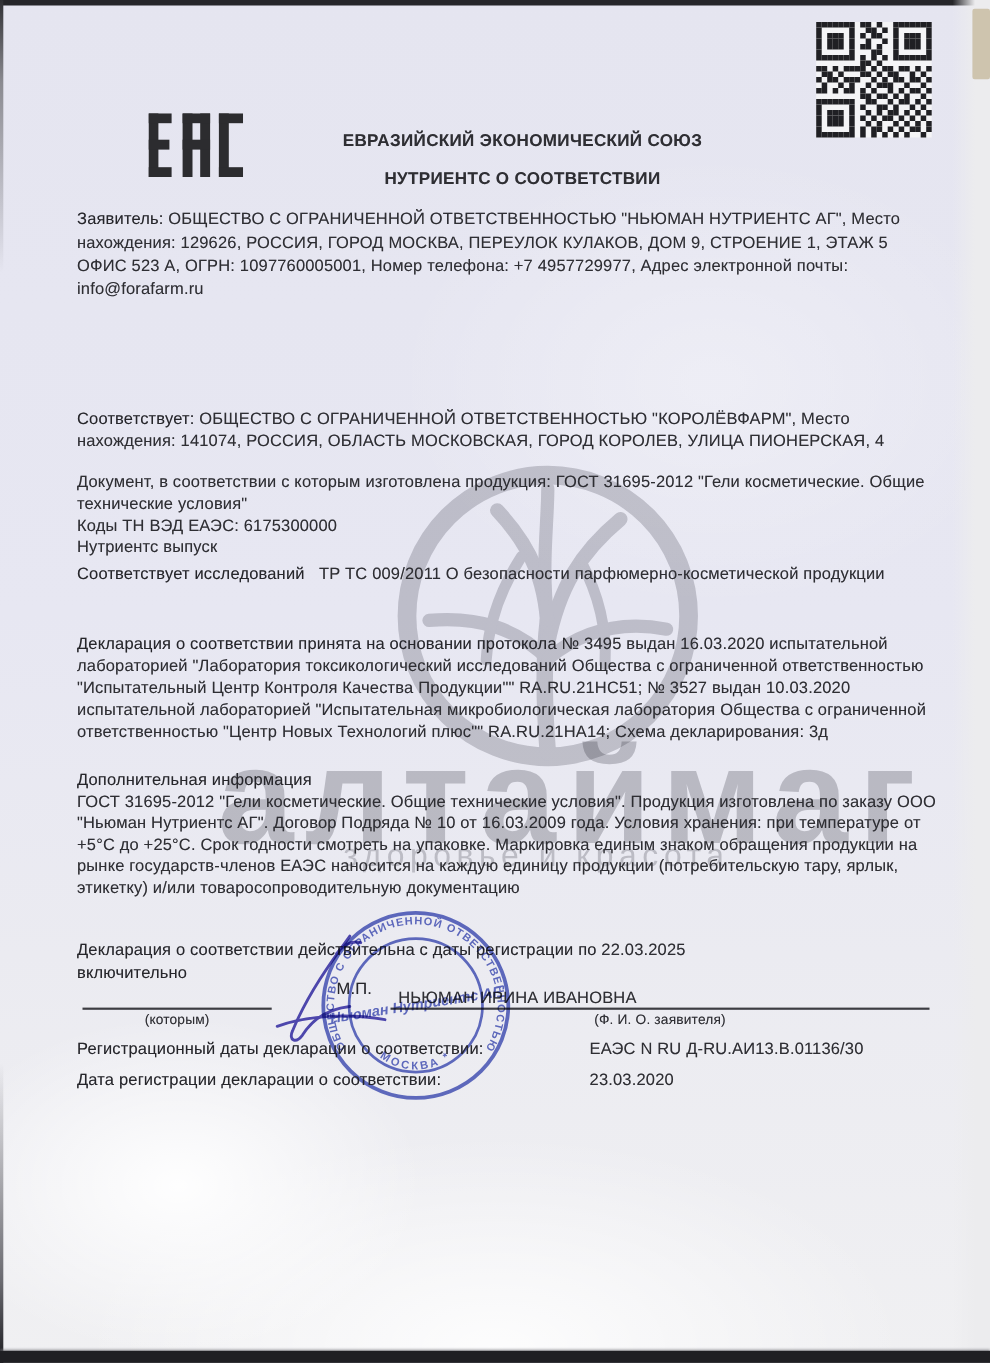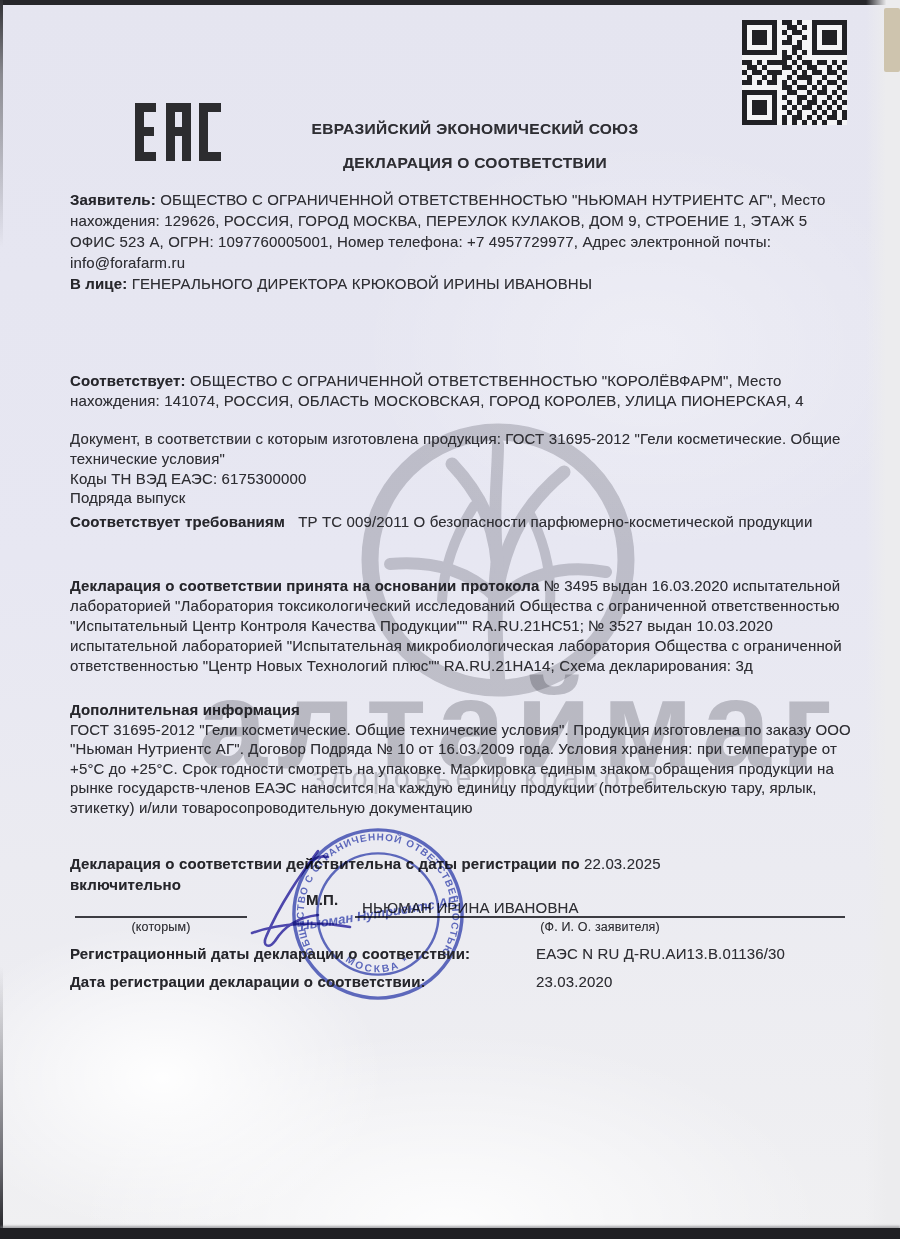--- a/index.html
+++ b/index.html
@@ -17,21 +17,21 @@
   .edge-left{position:absolute;left:0;top:0;width:3px;height:100%;
     background:linear-gradient(180deg,#303034 0%,#8a8a90 6%,rgba(160,160,168,0) 20%,rgba(160,160,168,0) 78%,#6a6a70 94%,#1c1c20 100%);}
   .edge-right{position:absolute;right:0;top:0;width:34px;height:100%;background:linear-gradient(90deg,rgba(236,236,238,0),#ececee 60%);}
   .tan-strip{position:absolute;left:884px;top:8px;width:16px;height:64px;background:#c9bda2;opacity:.85;border-radius:2px;
     box-shadow:0 40px 30px -10px rgba(201,189,162,.45);}
 
   .txt{position:absolute;letter-spacing:.15px;text-shadow:0 0 .5px rgba(46,46,51,.35);}
   .para{left:70px;width:786px;font-size:15px;line-height:20px;margin:0;}
   .lh21{line-height:21px;}
   .lh195{line-height:19.5px;}
-  b,.b{font-weight:bold;color:#26262b;}
+  b,.b{font-weight:normal;color:#26262b;}
   .gap8{margin-right:9px;}
   .gap12{margin-right:13px;}
   .block{display:block;}
 
   .titles{left:95px;top:120px;width:760px;text-align:center;font-weight:bold;font-size:15.5px;letter-spacing:.3px;}
   .titles .t2{margin-top:16px;}
 
   .caption{font-size:12.5px;text-align:center;}
   .sigline{position:absolute;height:2px;background:#3c3c42;top:916px;}
   .value-col{left:536px;font-size:15px;}
@@ -301,52 +301,51 @@
       <i style="left: 40px; top: 100px;"></i>
       <i style="left: 50px; top: 100px;"></i>
       <i style="left: 60px; top: 100px;"></i>
       <i style="left: 70px; top: 100px;"></i>
       <i style="left: 80px; top: 100px;"></i>
       <i style="left: 95px; top: 100px;"></i>
     </div>
 
   <div class="txt titles" data-name="document-header">
     <div class="t1" data-name="union-title">ЕВРАЗИЙСКИЙ ЭКОНОМИЧЕСКИЙ СОЮЗ</div>
-    <div class="t2" data-name="document-title">ДЕКЛАРАЦИЯ О СООТВЕТСТВИИ</div>
+    <div class="t2" data-name="document-title">НУТРИЕНТС О СООТВЕТСТВИИ</div>
   </div>
 
   <svg class="wm" data-name="tree-logo-watermark" style="left:352px;top:414px;opacity:.42;" width="292" height="292" viewBox="0 0 292 292">
     <g fill="none" stroke="#909098" stroke-linecap="round">
       <circle cx="146" cy="146" r="128" stroke-width="17"></circle>
       <path d="M146 270 C142 220 142 185 146 150" stroke-width="15"></path>
       <path d="M146 168 C146 118 132 84 100 50" stroke-width="13"></path>
       <path d="M146 172 C156 120 176 88 212 58" stroke-width="13"></path>
       <path d="M146 185 C118 158 84 146 38 150" stroke-width="12"></path>
       <path d="M146 185 C176 160 212 150 254 158" stroke-width="12"></path>
       <path d="M146 150 C140 100 146 62 146 30" stroke-width="12"></path>
       <path d="M122 92 C104 120 92 150 90 186" stroke-width="10"></path>
       <path d="M176 96 C192 126 200 156 198 190" stroke-width="10"></path>
     </g>
   </svg>
   <div class="txt wm wm-tagline" data-name="altaimag-tagline-watermark">здоровье и красота</div>
   <div class="txt wm wm-brand" data-name="altaimag-watermark">алтаймаг</div>
 
   <p class="txt para lh21" style="top:189px;" data-name="applicant-paragraph"><b data-name="applicant-label">Заявитель:</b> <span data-name="applicant-text">ОБЩЕСТВО С ОГРАНИЧЕННОЙ ОТВЕТСТВЕННОСТЬЮ "НЬЮМАН НУТРИЕНТС АГ", Место нахождения: 129626, РОССИЯ, ГОРОД МОСКВА, ПЕРЕУЛОК КУЛАКОВ, ДОМ 9, СТРОЕНИЕ 1, ЭТАЖ 5 ОФИС 523 А, ОГРН: 1097760005001, Номер телефона: +7 4957729977, Адрес электронной почты: info@forafarm.ru</span></p>
 
-  <p class="txt para lh21" style="top:273px;" data-name="in-person-paragraph"><b data-name="in-person-label">В лице:</b> <span data-name="in-person-text">ГЕНЕРАЛЬНОГО ДИРЕКТОРА КРЮКОВОЙ ИРИНЫ ИВАНОВНЫ</span></p>
 
 
   <p class="txt para" style="top:371px;" data-name="manufacturer-paragraph"><b data-name="manufacturer-label">Соответствует:</b> <span data-name="manufacturer-text">ОБЩЕСТВО С ОГРАНИЧЕННОЙ ОТВЕТСТВЕННОСТЬЮ "КОРОЛЁВФАРМ", Место нахождения: 141074, РОССИЯ, ОБЛАСТЬ МОСКОВСКАЯ, ГОРОД КОРОЛЕВ, УЛИЦА ПИОНЕРСКАЯ, 4</span></p>
 
   <p class="txt para" style="top:429px;" data-name="product-document-paragraph">Документ, в соответствии с которым изготовлена продукция: ГОСТ 31695-2012 "Гели косметические. Общие технические условия"</p>
 
   <p class="txt para" style="top:469px;" data-name="tnved-line">Коды ТН ВЭД ЕАЭС: 6175300000</p>
-  <p class="txt para" style="top:488px;" data-name="serial-line">Подряда выпуск</p>
-
-  <p class="txt para" style="top:512px;" data-name="compliance-paragraph"><b class="gap12" data-name="compliance-label">Соответствует требованиям</b><span data-name="compliance-text">ТР ТС 009/2011 О безопасности парфюмерно-косметической продукции</span></p>
+  <p class="txt para" style="top:488px;" data-name="serial-line">Нутриентс выпуск</p>
+
+  <p class="txt para" style="top:512px;" data-name="compliance-paragraph"><b class="gap12" data-name="compliance-label">Соответствует исследований</b><span data-name="compliance-text">ТР ТС 009/2011 О безопасности парфюмерно-косметической продукции</span></p>
 
   <p class="txt para" style="top:576px;" data-name="basis-paragraph"><b data-name="basis-label">Декларация о соответствии принята на основании протокола</b> <span data-name="basis-text">№ 3495 выдан 16.03.2020 испытательной лабораторией "Лаборатория токсикологический исследований Общества с ограниченной ответственностью "Испытательный Центр Контроля Качества Продукции"" RA.RU.21HC51; № 3527 выдан 10.03.2020  испытательной лабораторией "Испытательная микробиологическая лаборатория Общества с ограниченной ответственностью "Центр Новых Технологий плюс"" RA.RU.21HA14; Схема декларирования: 3д</span></p>
 
   <p class="txt para lh195" style="top:700px;" data-name="additional-info-paragraph"><b class="block" data-name="additional-info-label">Дополнительная информация</b><span data-name="additional-info-text">ГОСТ 31695-2012 "Гели косметические. Общие технические условия". Продукция изготовлена по заказу ООО "Ньюман Нутриентс АГ". Договор Подряда № 10 от 16.03.2009 года. Условия хранения: при температуре от +5°С до +25°С. Срок годности смотреть на упаковке. Маркировка единым знаком обращения продукции на рынке государств-членов ЕАЭС наносится на каждую единицу продукции (потребительскую тару, ярлык, этикетку) и/или товаросопроводительную документацию</span></p>
 
   <p class="txt para lh21" style="top:853px;" data-name="validity-paragraph"><b data-name="validity-label">Декларация о соответствии действительна с даты регистрации по</b> <span data-name="validity-date">22.03.2025</span><b class="block" data-name="validity-suffix">включительно</b></p>
 
   <div class="txt b" style="left:306px;top:891px;font-size:15px;" data-name="mp-label">М.П.</div>
   <div class="txt" style="left:362px;top:899px;font-size:15px;" data-name="applicant-name">НЬЮМАН ИРИНА ИВАНОВНА</div>
   <div class="sigline" style="left:75px;width:172px;" data-name="signature-line"></div>

